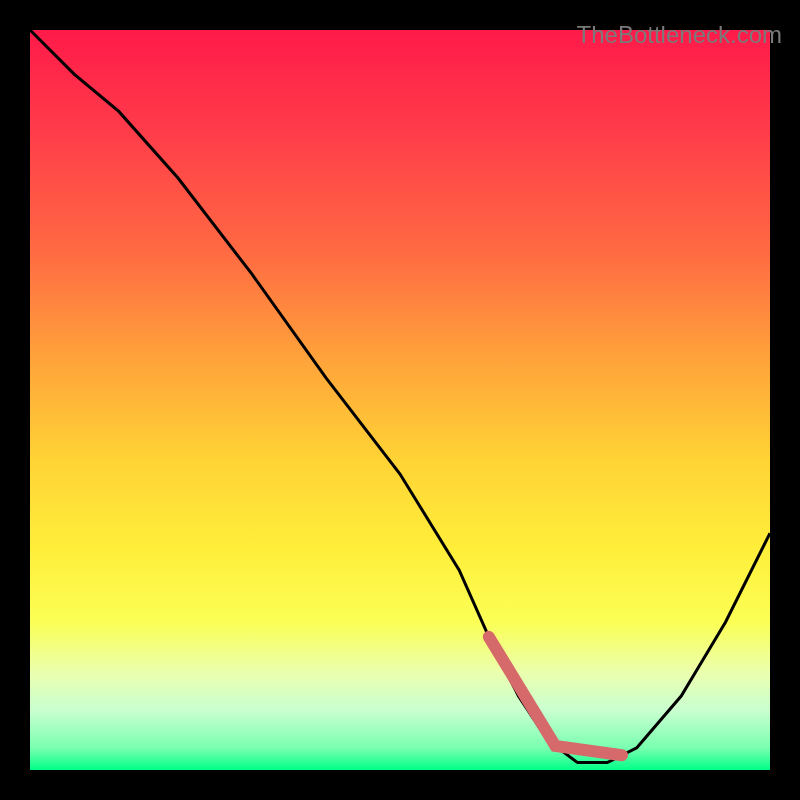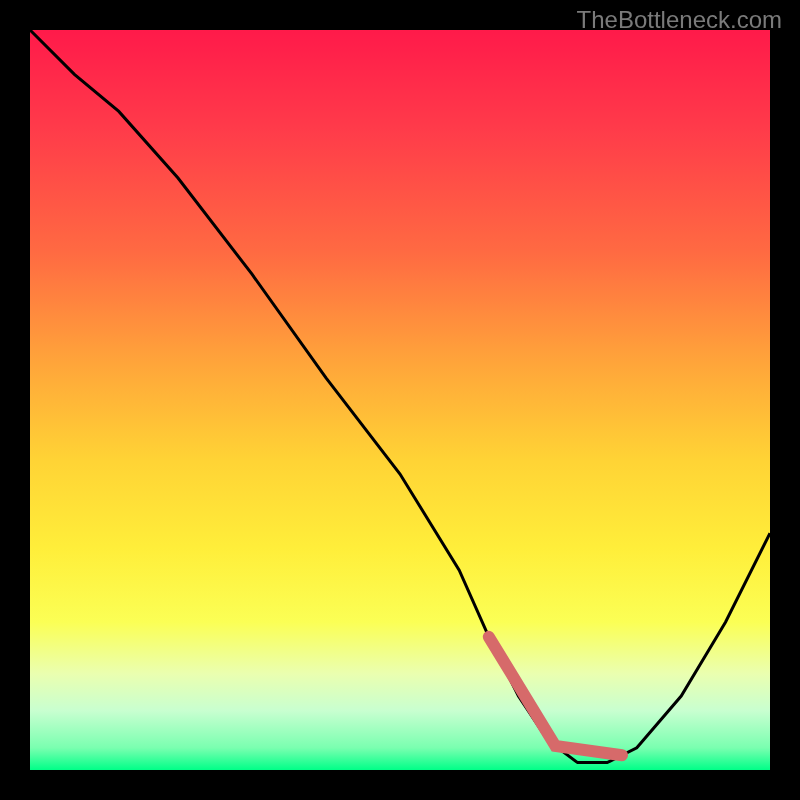--- a/index.html
+++ b/index.html
@@ -1,17 +1,17 @@
 <!DOCTYPE html>
 <html><head>
 <meta charset="utf-8">
 <style>
 * { margin: 0; padding: 0; box-sizing: border-box; }
 body { width: 800px; height: 800px; background: #000; position: relative; overflow: hidden; }
-.watermark { position: absolute; top: 6px; right: 18px; color: #7a7a7a; font-family: Arial, sans-serif; font-size: 24px; z-index: 10; }
+.watermark { position: absolute; top: 21px; right: 18px; color: #7a7a7a; font-family: Arial, sans-serif; font-size: 24px; z-index: 10; }
 .plot-bg { position: absolute; top: 30px; left: 30px; width: 740px; height: 740px; }
 .gradient { width: 100%; height: 100%; background: linear-gradient(to bottom,
    #ff1a4a 0%,
    #ff3a4a 13%,
    #ff6a42 30%,
    #ffa53a 45%,
    #ffd335 58%,
    #ffee3a 70%,
    #fbff55 80%,
    #eaffb0 87%,

